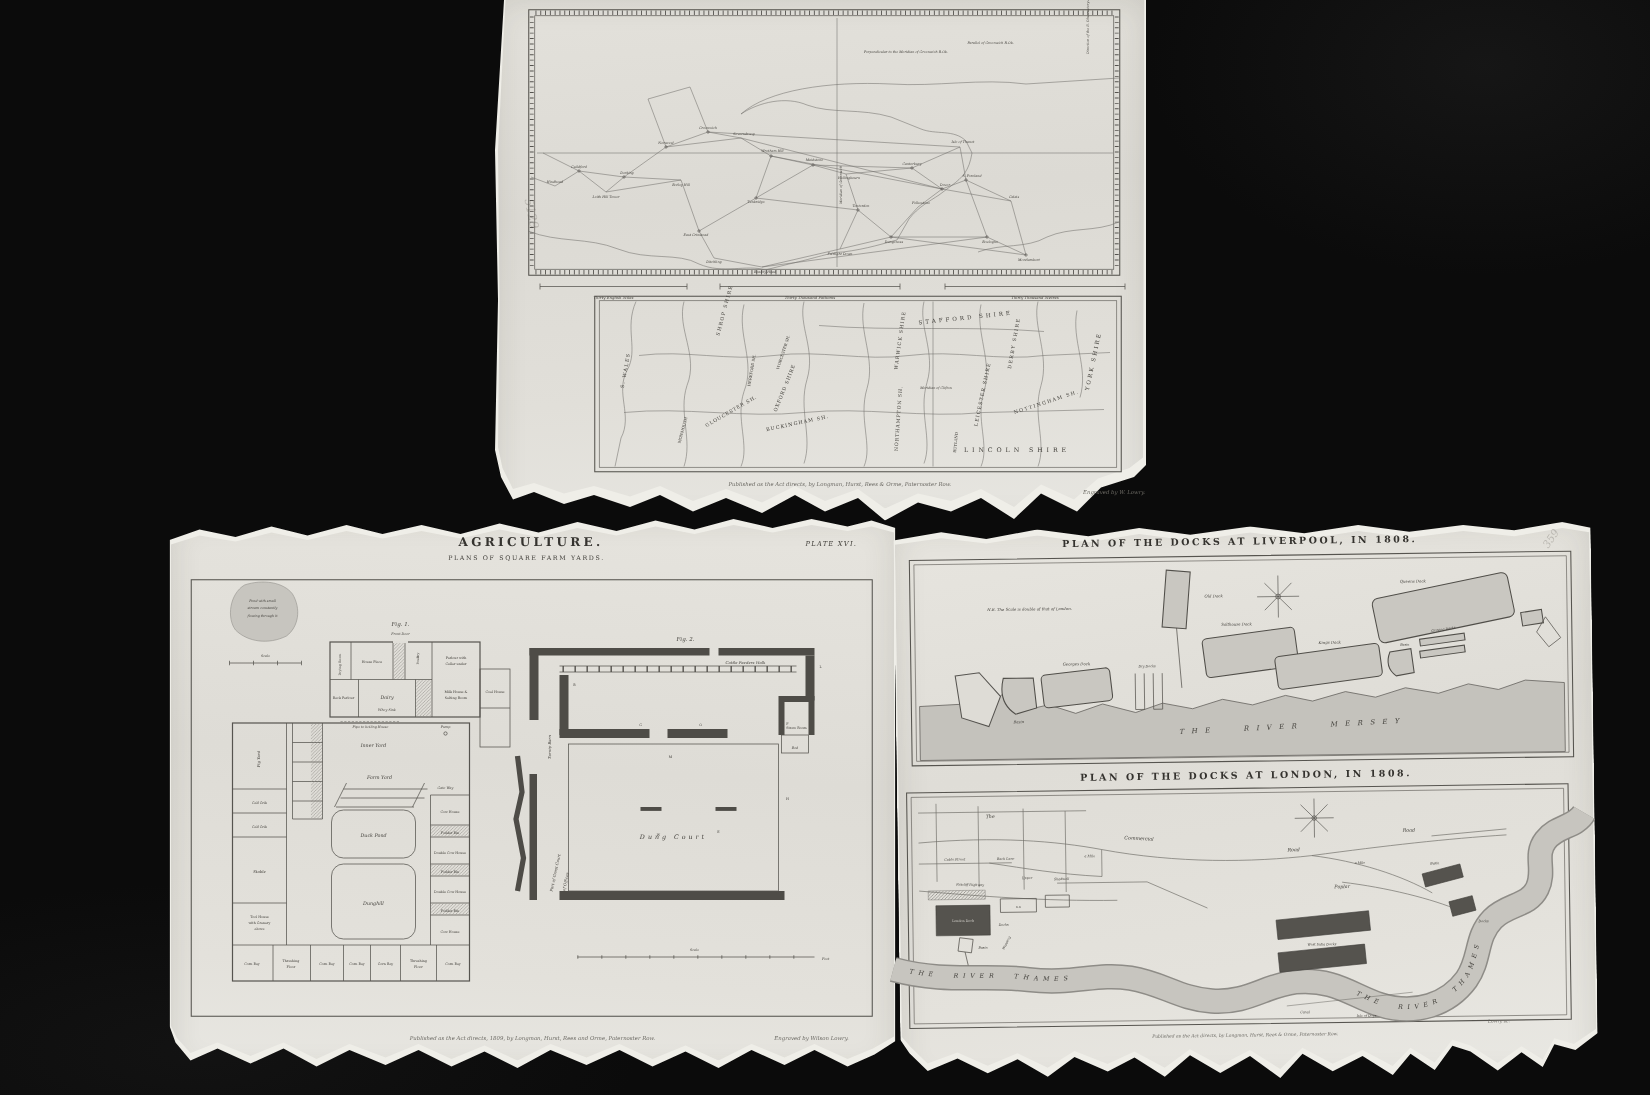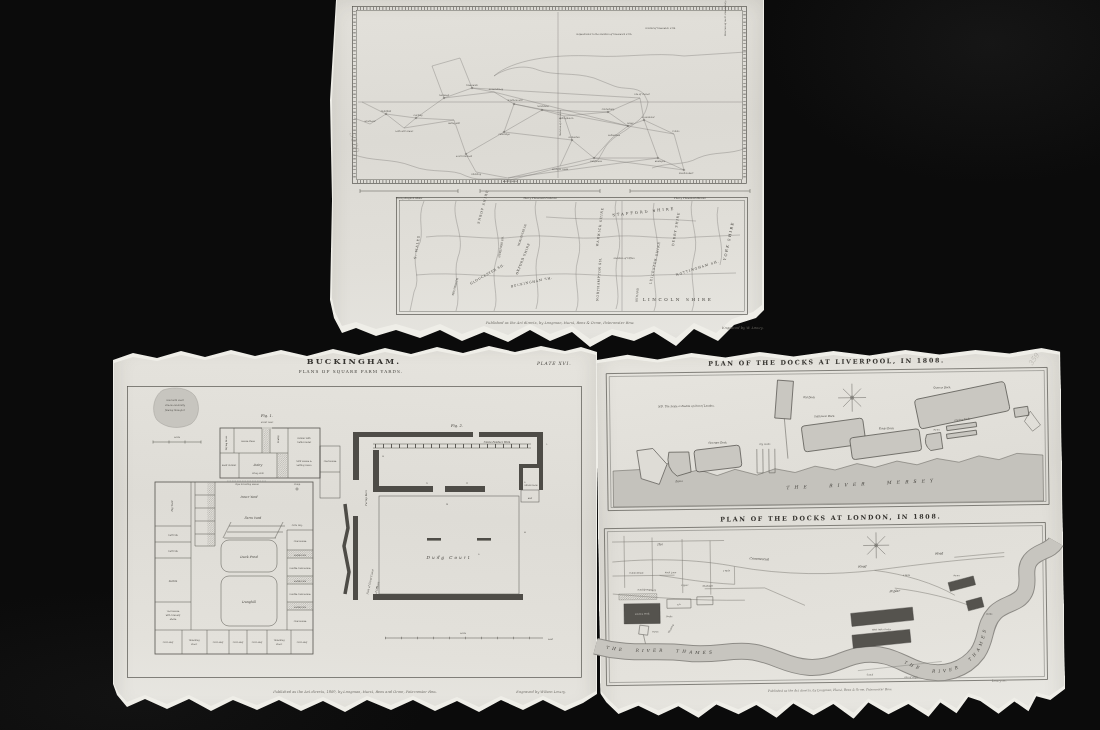--- a/index.html
+++ b/index.html
@@ -167,21 +167,21 @@
     </svg>
 
     <div class="lab imp center" style="left:230px;top:321px;">Published as the Act directs, by Longman, Hurst, Rees &amp; Orme, Paternoster Row.</div>
     <div class="lab imp" style="left:392px;top:326px;">Engraved by W. Lowry.</div>
   </div>
 
   <div class="sheet agri" style="left:113px;top:344px;width:484px;height:372px;">
     <div class="deckle"></div>
     <div class="face paperB"></div>
 
-    <div class="lab big center" style="left:241px;top:12px;">BUCKINGHAM.</div>
+    <div class="lab big center" style="left:241px;top:12px;">AGRICULTURE.</div>
     <div class="lab sub center" style="left:238px;top:25px;">PLANS OF SQUARE FARM YARDS.</div>
     <div class="lab plate" style="left:424px;top:17px;">PLATE XVI.</div>
 
     <svg width="455" height="292" style="left:14px;top:42px;">
       <defs>
         <pattern id="h1" patternUnits="userSpaceOnUse" width="2.2" height="2.2">
           <path d="M0 2.2 L2.2 0" stroke="#8b8984" stroke-width=".35"></path>
         </pattern>
       </defs>
       <rect class="frame" x="0.5" y="0.5" width="454" height="291" stroke-width=".7"></rect>

